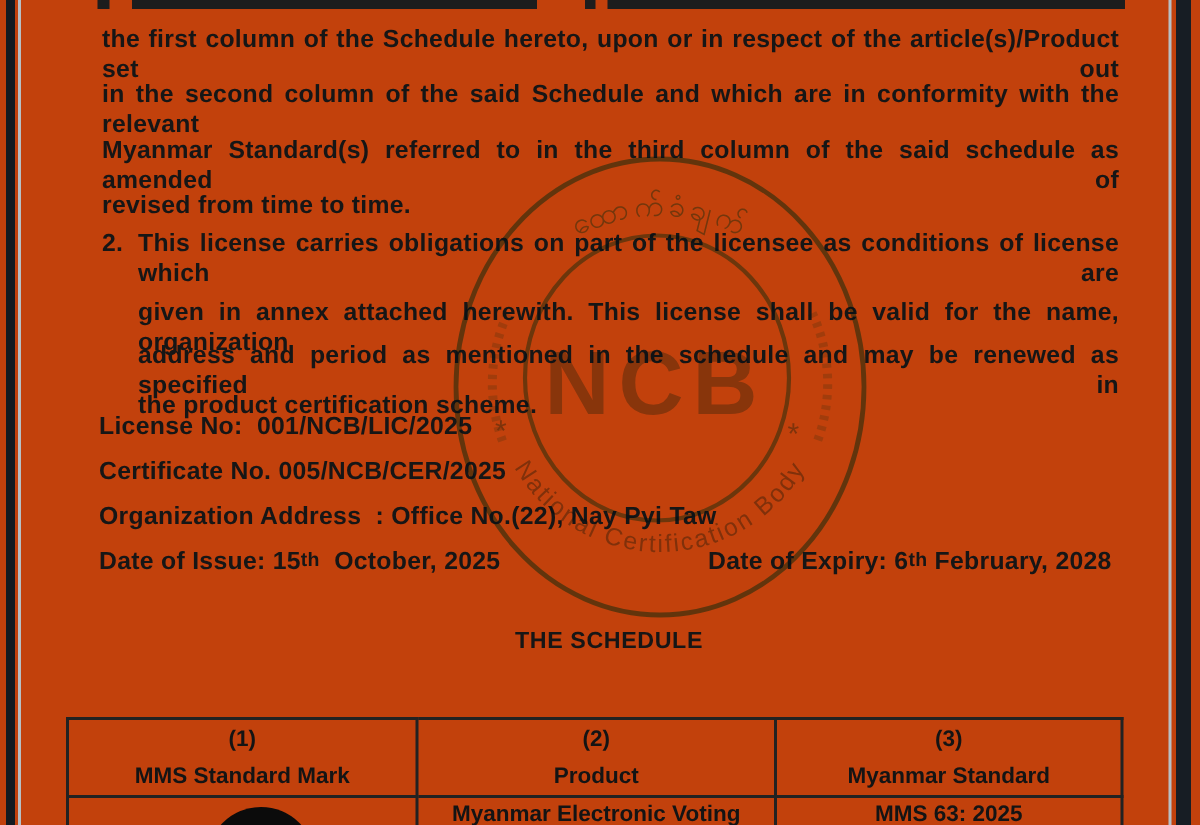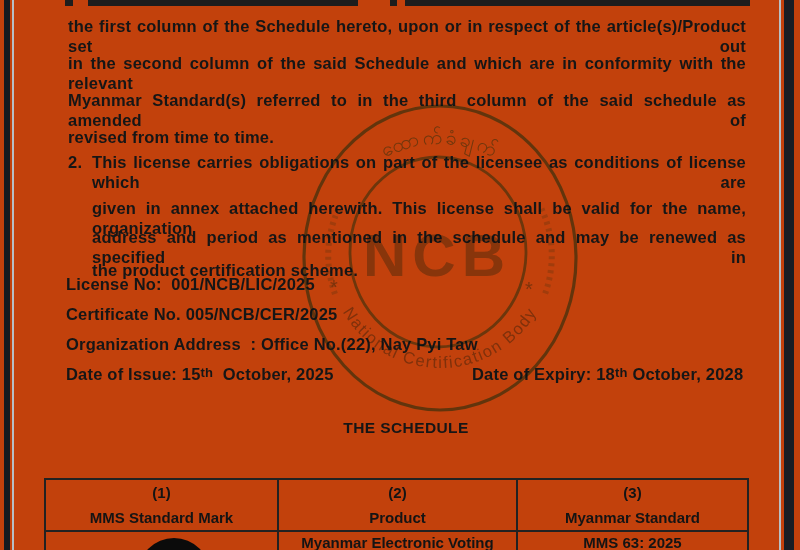--- a/index.html
+++ b/index.html
@@ -68,21 +68,21 @@
   <div class="line" style="left:68px;top:152px;">2.</div>
   <div class="line just" style="left:92px;top:152px;width:654px;">This license carries obligations on part of the licensee as conditions of license which are</div>
   <div class="line just" style="left:92px;top:198px;width:654px;">given in annex attached herewith. This license shall be valid for the name, organization</div>
   <div class="line just" style="left:92px;top:227px;width:654px;">address and period as mentioned in the schedule and may be renewed as specified in</div>
   <div class="line" style="left:92px;top:260px;">the product certification scheme.</div>
 
   <div class="line" style="left:66px;top:274px;">License No:  001/NCB/LIC/2025</div>
   <div class="line" style="left:66px;top:304px;">Certificate No. 005/NCB/CER/2025</div>
   <div class="line" style="left:66px;top:334px;">Organization Address  : Office No.(22), Nay Pyi Taw</div>
   <div class="line" style="left:66px;top:364px;"><span>Date of Issue: 15</span><span class="sup">th</span><span>  October, 2025</span></div>
-  <div class="line" style="left:472px;top:364px;"><span>Date of Expiry: 18</span><span class="sup">th</span><span> October, 2028</span></div>
+  <div class="line" style="left:472px;top:364px;"><span>Date of Expiry: 6</span><span class="sup">th</span><span> February, 2028</span></div>
 
   <div class="schedule-title">THE SCHEDULE</div>
 
   <table class="sched">
     <colgroup>
         <col style="width:233px">
         <col style="width:239px">
         <col style="width:231px">
       </colgroup>
     <tbody>

